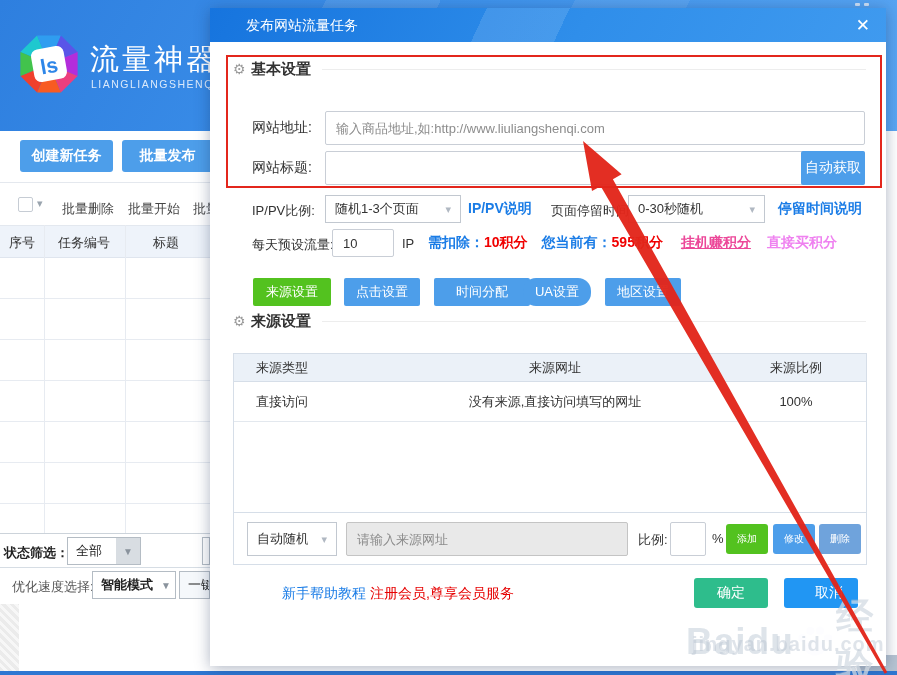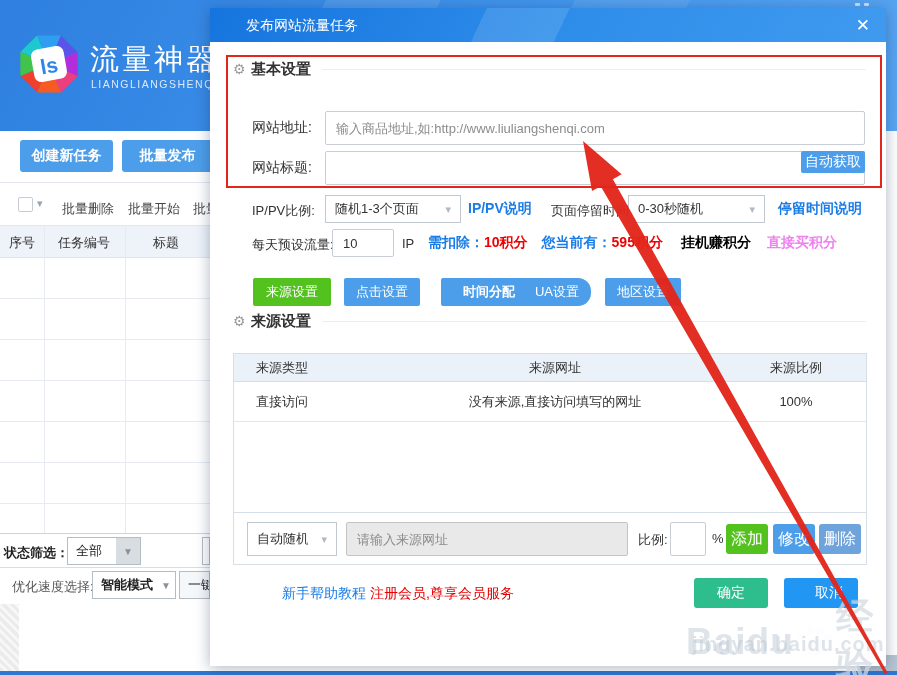--- a/index.html
+++ b/index.html
@@ -53,34 +53,34 @@
   .f-label { position:absolute; font-size:14px; color:#333; white-space:nowrap; }
   .f-label-sm { position:absolute; font-size:13px; color:#333; white-space:nowrap; }
   .txt-input { position:absolute; border:1px solid #c9ced6; border-radius:2px; background:#fff;
     font-size:13px; color:#333; padding:0 10px; font-family:"Liberation Sans","DejaVu Sans",sans-serif; outline:none; }
   .txt-input::placeholder { color:#8c8c8c; opacity:1; }
   .combo { position:absolute; border:1px solid #c2c8d0; background:#fff; display:flex; align-items:center; overflow:hidden; }
   .combo .ctext { padding-left:9px; font-size:13px; color:#333; white-space:nowrap; overflow:hidden; }
   .combo .caret { margin-left:auto; padding-right:9px; font-size:11px; color:#b0b8c2; }
   .blink { position:absolute; font-size:14px; font-weight:bold; color:#1a7ce6; cursor:pointer; white-space:nowrap; }
   .pts { position:absolute; font-size:14px; font-weight:bold; white-space:nowrap; }
-  .pt-blue { color:#1a7ce6;margin-top:44px; } .pt-red { color:#f00000; } .pt-green { color:#000000; } .pt-pink { color:#ef82f0; }
+  .pt-blue { color:#1a7ce6;margin-top:44px; } .pt-red { color:#f00000; } .pt-green { color:#ec4899;text-decoration:underline; } .pt-pink { color:#ef82f0; }
   .pt-gap { display:inline-block; width:14px; }
   .tab-btn { position:absolute; height:28px; color:#fff; font-size:13px; border-radius:2px;
     display:flex; align-items:center; justify-content:center; cursor:pointer; }
   .tab-blue { background:#4d9eea; } .tab-green { background:#53c21f; }
   .src-panel { position:absolute; left:23px; top:345px; width:634px; height:212px; border:1px solid #d6dee8; background:#fff; }
   .src-head { position:absolute; left:0; top:0; width:632px; height:28px; background:#ebf1f8; border-bottom:1px solid #d6dee8; display:flex; }
   .src-row  { position:absolute; left:0; top:28px; width:632px; height:40px; border-bottom:1px solid #e3e8ee; display:flex; }
   .src-c1 { width:150px; display:flex; align-items:center; padding-left:22px; font-size:13px; color:#333; }
   .src-c2 { width:342px; display:flex; align-items:center; justify-content:center; font-size:13px; color:#333; }
   .src-c3 { width:140px; display:flex; align-items:center; justify-content:center; font-size:13px; color:#333; }
   .src-ctrl { position:absolute; left:0; top:158px; width:632px; height:52px; border-top:1px solid #d6dee8; }
   .gray-input { background:#e9e9e9; border:1px solid #c4c4c4; }
-  .mini-btn { position:absolute; top:11px; width:42px; height:30px; border-radius:3px; color:#fff; font-size:16px;
+  .mini-btn { position:absolute; top:11px; width:42px; height:30px; border-radius:3px; color:#fff; font-size:10px;
     display:flex; align-items:center; justify-content:center; cursor:pointer; }
   .foot-link { position:absolute; font-size:14px; cursor:pointer; white-space:nowrap;margin-left:32px; }
   .ok-btn { position:absolute; left:484px; top:570px; width:74px; height:30px; background:#2ebd8c; border-radius:3px;
     color:#fff; font-size:14px; display:flex; align-items:center; justify-content:center; cursor:pointer; }
   .cancel-btn { position:absolute; left:574px; top:570px; width:74px; height:30px; background:#2196f3; border-radius:3px;
     color:#fff; font-size:14px; display:flex; align-items:center; justify-content:center; cursor:pointer;padding-left:16px; }
 
   
   .red-rect { position:absolute; left:226px; top:55px; width:656px; height:133px; border:2px solid #e3261c; z-index:7; pointer-events:none; }
   .arrow-svg { position:absolute; left:0; top:0; z-index:7; pointer-events:none; }
@@ -167,21 +167,21 @@
 
     <div class="sect-gear" style="left:23px;top:53px;">⚙</div>
     <div class="sect-title" style="left:41px;top:52px;">基本设置</div>
     <div class="sect-line" style="top:61px;"></div>
 
     <div class="f-label" style="left:42px;top:111px;">网站地址:</div>
     <input class="txt-input" style="left: 115px; top: 103px; width: 540px; height: 34px;" placeholder="输入商品地址,如:http://www.liuliangshenqi.com">
 
     <div class="f-label" style="left:42px;top:151px;">网站标题:</div>
     <input class="txt-input" style="left: 115px; top: 143px; width: 540px; height: 34px;" value="">
-    <div class="blue-btn" style="left:591px;top:143px;width:64px;height:22px;font-weight:normal;border-radius:2px;">自动获取</div>
+    <div class="blue-btn" style="left:591px;top:143px;width:64px;height:34px;font-weight:normal;border-radius:2px;">自动获取</div>
 
     <div class="f-label-sm" style="left:42px;top:194px;">IP/PV比例:</div>
     <div class="combo" style="left:115px;top:187px;width:136px;height:28px;">
       <div class="ctext">随机1-3个页面</div>
       <div class="caret">▾</div>
     </div>
     <div class="blink" style="left:258px;top:192px;">IP/PV说明</div>
 
     <div class="f-label-sm" style="left:341px;top:194px;">页面停留时间:</div>
     <div class="combo" style="left:418px;top:187px;width:137px;height:28px;">
@@ -193,21 +193,21 @@
     <div class="f-label-sm" style="left:42px;top:228px;">每天预设流量:</div>
     <input class="txt-input" style="left: 122px; top: 221px; width: 62px; height: 28px;" value="10">
     <div class="f-label-sm" style="left:192px;top:228px;">IP</div>
 
     <div class="pts" style="left:218px;top:226px;">
       <span class="pt-blue">需扣除：</span><span class="pt-red">10积分</span><span class="pt-gap"></span><span class="pt-blue">您当前有：</span><span class="pt-red">595积分</span><span class="pt-gap" style="width:18px;"></span><span class="pt-green">挂机赚积分</span><span class="pt-gap" style="width:16px;"></span><span class="pt-pink">直接买积分</span>
     </div>
 
     <div class="tab-btn tab-green" style="left:43px;top:270px;width:78px;">来源设置</div>
     <div class="tab-btn tab-blue" style="left:134px;top:270px;width:76px;">点击设置</div>
-    <div class="tab-btn tab-blue" style="left:231px;top:270px;width:96px;font-weight:bold;">时间分配</div>
+    <div class="tab-btn tab-blue" style="left:224px;top:270px;width:96px;">时间分配</div>
     <div class="tab-btn tab-blue" style="left:313px;top:270px;width:68px;border-radius:13px;">UA设置</div>
     <div class="tab-btn tab-blue" style="left:395px;top:270px;width:76px;">地区设置</div>
 
     <div class="sect-gear" style="left:23px;top:305px;">⚙</div>
     <div class="sect-title" style="left:41px;top:304px;">来源设置</div>
     <div class="sect-line" style="top:313px;"></div>
 
     <div class="src-panel">
       <div class="src-head">
         <div class="src-c1">来源类型</div>

